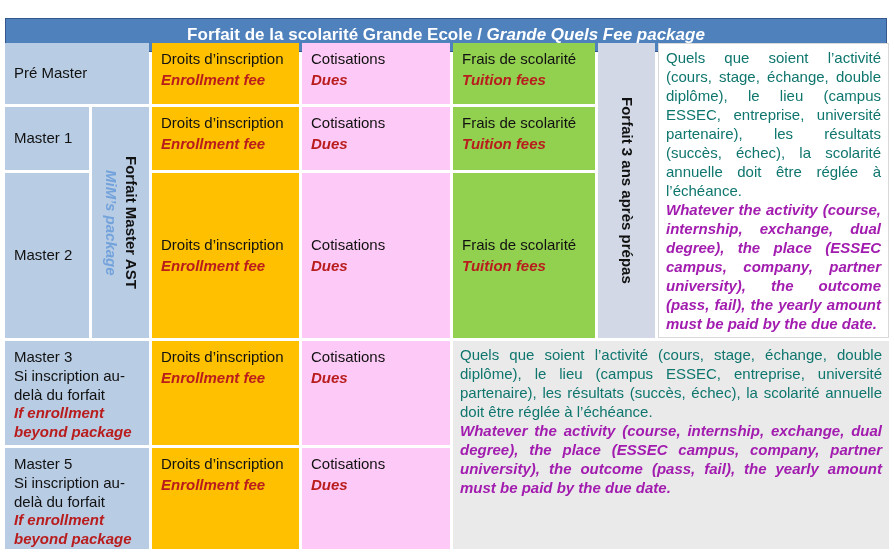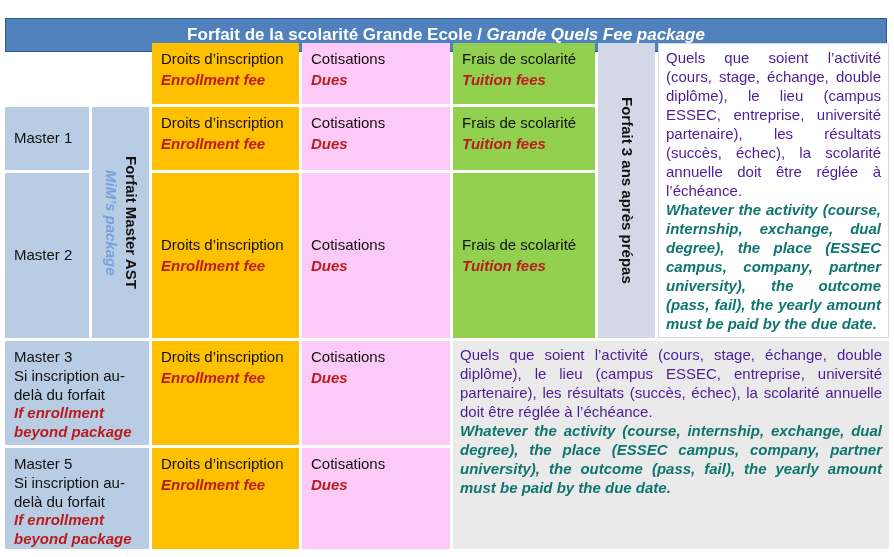--- a/index.html
+++ b/index.html
@@ -49,34 +49,37 @@
   .c-m3{grid-area:4/1/5/3;}
   .c-m4{grid-area:5/1/6/3;}
   .c-notebottom{grid-area:4/5/6/8;}
   
   .vcell{display:flex;align-items:center;justify-content:center;padding:0;}
   .vert{writing-mode:vertical-rl;text-align:center;font-weight:bold;font-size:15px;color:#111;line-height:1.35;}
   .vert .line2{color:#74A3DC;font-style:italic;}
   
   .note{padding:4px 7px;font-size:15px;line-height:19px;}
   .note p{margin:0;text-align:justify;}
-  .note .fr-p{color:#4c1d95;}
-  .note .en-p{color:#0f766e;font-weight:bold;font-style:italic;}
+  .note .fr-p{color:#0f766e;}
+  .note .en-p{color:#a21caf;font-weight:bold;font-style:italic;}
 </style>
 </head>
 <body>
 
 <div class="page">
 
   <div class="title-bar">
     <span>Forfait de la scolarité Grande Ecole</span><span> / </span><span class="it">Grande Quels Fee package</span>
   </div>
 
   <div class="grid">
 
+    <div class="cell blue vcenter c-premaster">
+      <div>Pré Master</div>
+    </div>
     <div class="cell orange fee c-o1">
       <div class="fr">Droits d’inscription</div>
       <div class="en">Enrollment fee</div>
     </div>
     <div class="cell pink fee c-p1">
       <div class="fr">Cotisations</div>
       <div class="en">Dues</div>
     </div>
     <div class="cell green fee c-g1">
       <div class="fr">Frais de scolarité</div>

